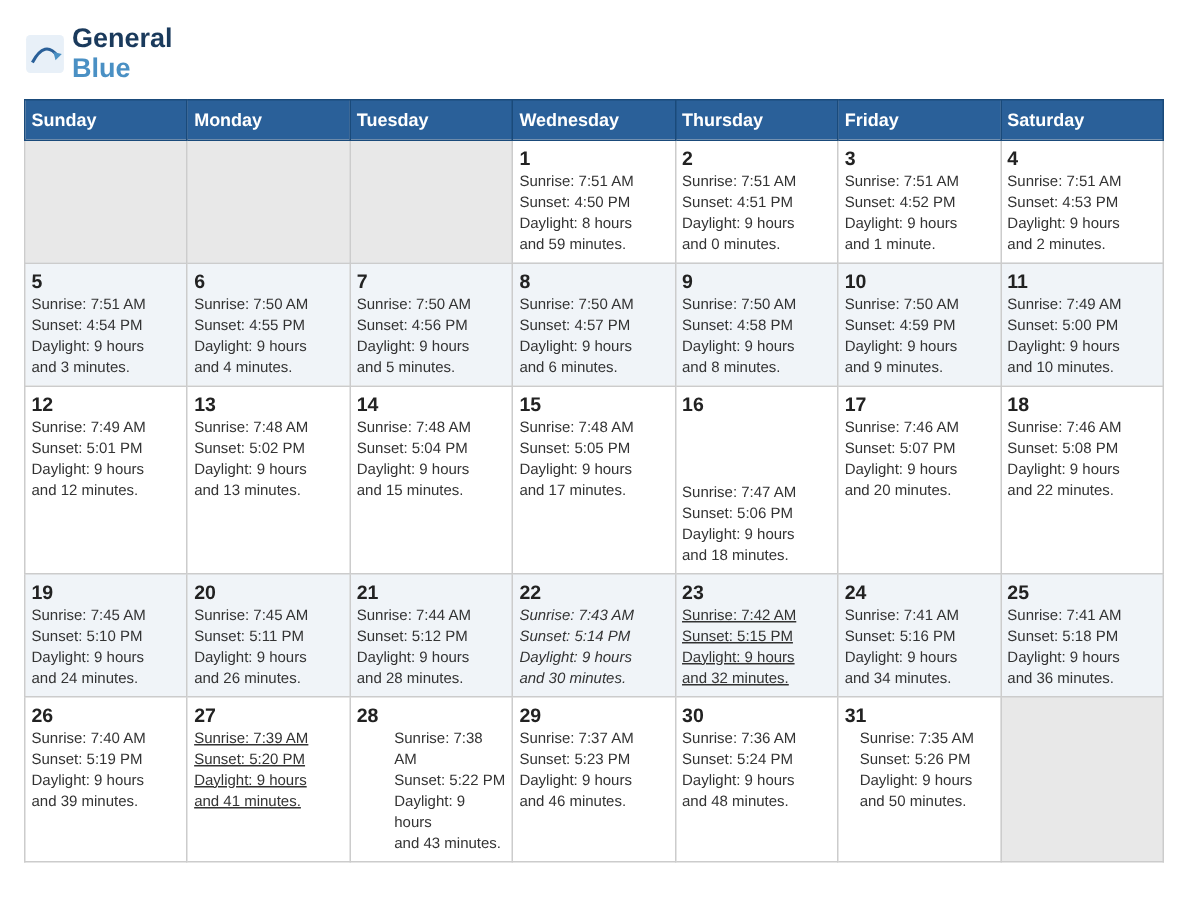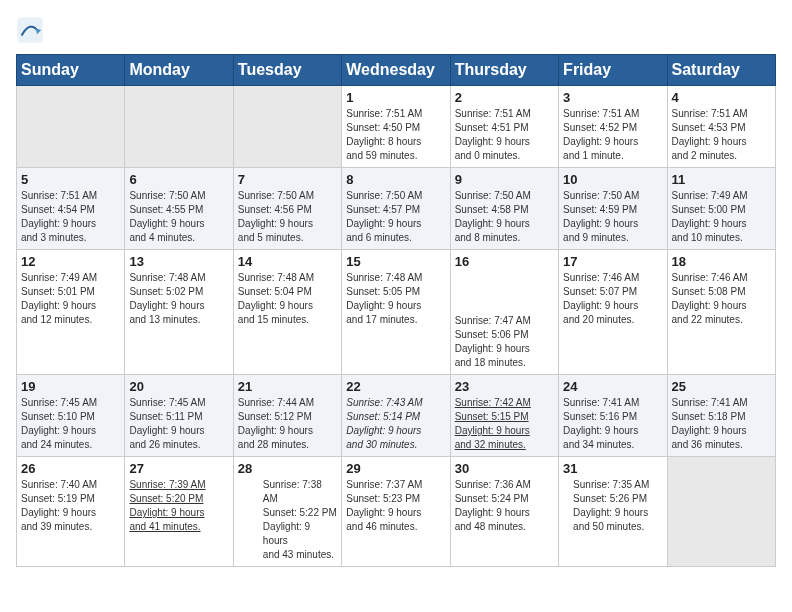--- a/index.html
+++ b/index.html
@@ -50,21 +50,21 @@
     table {
       width: 100%;
       border-collapse: collapse;
       font-size: 11px;
     }
     th {
       background-color: #2a6099;
       color: #fff;
       padding: 6px 4px;
       text-align: left;
-      font-size: 16px;
+      font-size: 12px;
       font-weight: bold;
       border: 1px solid #1a4a7a;
       margin-top: 16px;
     }
     td {
       border: 1px solid #ccc;
       vertical-align: top;
       padding: 4px;
       width: 14.28%;
       min-height: 80px;
@@ -98,20 +98,25 @@
 </head>
 <body>
 
 <div class="header">
   <div class="logo">
     <svg class="logo-icon" viewBox="0 0 40 40">
       <rect x="2" y="2" width="36" height="36" rx="4" fill="#e8f0f8"></rect>
       <path d="M8 28 Q20 6 32 22" stroke="#2a6099" stroke-width="3" fill="none"></path>
       <polygon points="28,18 36,20 30,26" fill="#4a90c4"></polygon>
     </svg>
+    <div>
+      <div class="logo-text">
+        General<br><span>Blue</span>
+      </div>
+    </div>
   </div>
   <div class="title-block">
     <div class="calendar-title"></div>
     <div class="calendar-subtitle"></div>
   </div>
 </div>
 
 <table>
   <thead>
     <tr>

